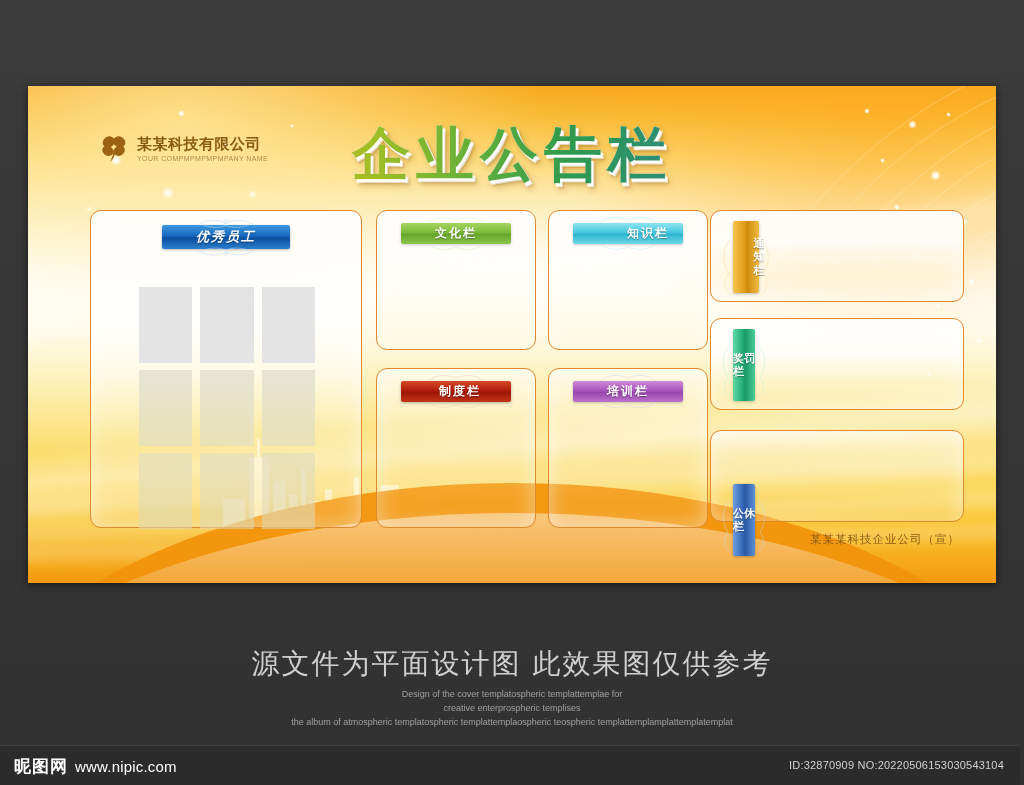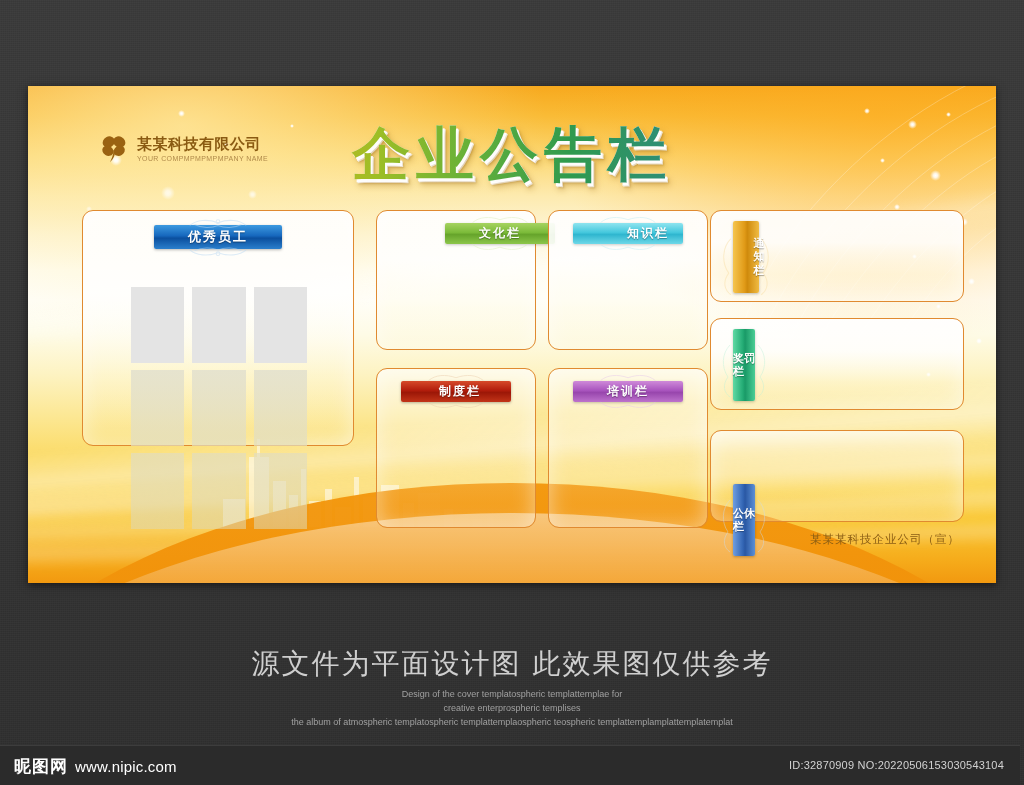--- a/index.html
+++ b/index.html
@@ -165,21 +165,21 @@
     text-shadow: 0 1px 1px rgba(0,0,0,.35);
     border-radius:2px;
   }
   .ribbon .flourish {
     position:absolute; left:-16px; right:-16px; top:-8px; bottom:-8px;
     pointer-events:none; opacity:.55;
   }
   .ribbon.big { width:128px; height:24px; font-size:13px; }
 
   .rb-blue   { background: linear-gradient(180deg,#3d9ae0 0%,#1667bd 45%,#0b4f9e 55%,#2a7fcc 100%); box-shadow:0 1px 3px rgba(0,0,0,.28); }
-  .rb-green  { background: linear-gradient(180deg,#a6d361 0%,#7cbb3a 45%,#66a42b 55%,#8cc64a 100%); box-shadow:0 1px 3px rgba(0,0,0,.22);margin-left:44px; }
+  .rb-green  { background: linear-gradient(180deg,#a6d361 0%,#7cbb3a 45%,#66a42b 55%,#8cc64a 100%); box-shadow:0 1px 3px rgba(0,0,0,.22); }
   .rb-cyan   { background: linear-gradient(180deg,#8fe4ef 0%,#45c8dd 45%,#2fb6cf 55%,#6ed8e8 100%); box-shadow:0 1px 3px rgba(0,0,0,.20);padding-left:40px; }
   .rb-red    { background: linear-gradient(180deg,#d64a2a 0%,#b21d0c 45%,#9c1707 55%,#c23418 100%); box-shadow:0 1px 3px rgba(0,0,0,.28); }
   .rb-purple { background: linear-gradient(180deg,#cf8ad9 0%,#a955be 45%,#9846ad 55%,#bd72cc 100%); box-shadow:0 1px 3px rgba(0,0,0,.22); }
 
   
   .vribbon {
     position:absolute;
     width:22px; height:72px;
     display:flex; flex-direction:column; align-items:center; justify-content:center;
     color:#fff; font-size:11px; font-weight:bold; line-height:1.22;
@@ -335,21 +335,21 @@
       </svg>
       <div>
         <div class="logo-text-cn">某某科技有限公司</div>
         <div class="logo-text-en">YOUR COMPMPMPMPMPANY NAME</div>
       </div>
     </div>
 
     <div class="title-shadow">企业公告栏</div>
     <div class="main-title">企业公告栏</div>
 
-    <div class="panel" style="left:54px; top:124px; width:272px; height:236px;">
+    <div class="panel" style="left:62px; top:124px; width:272px; height:318px;font-style:italic;">
       <div class="ribbon big rb-blue" style="left:50%; top:14px; transform:translateX(-50%);">
         <svg class="flourish" viewBox="0 0 170 44">
           <g fill="none" stroke="#bcd9f2" stroke-width="1.1" opacity=".9">
             <path d="M55,9 C62,3 74,2 85,6 C96,2 108,3 115,9"></path>
             <path d="M60,8 C68,12 78,12 85,9 C92,12 102,12 110,8"></path>
             <path d="M55,35 C62,41 74,42 85,38 C96,42 108,41 115,35"></path>
             <path d="M60,36 C68,32 78,32 85,35 C92,32 102,32 110,36"></path>
             <circle cx="85" cy="5" r="2"></circle>
               <circle cx="85" cy="39" r="2"></circle>
           </g>

